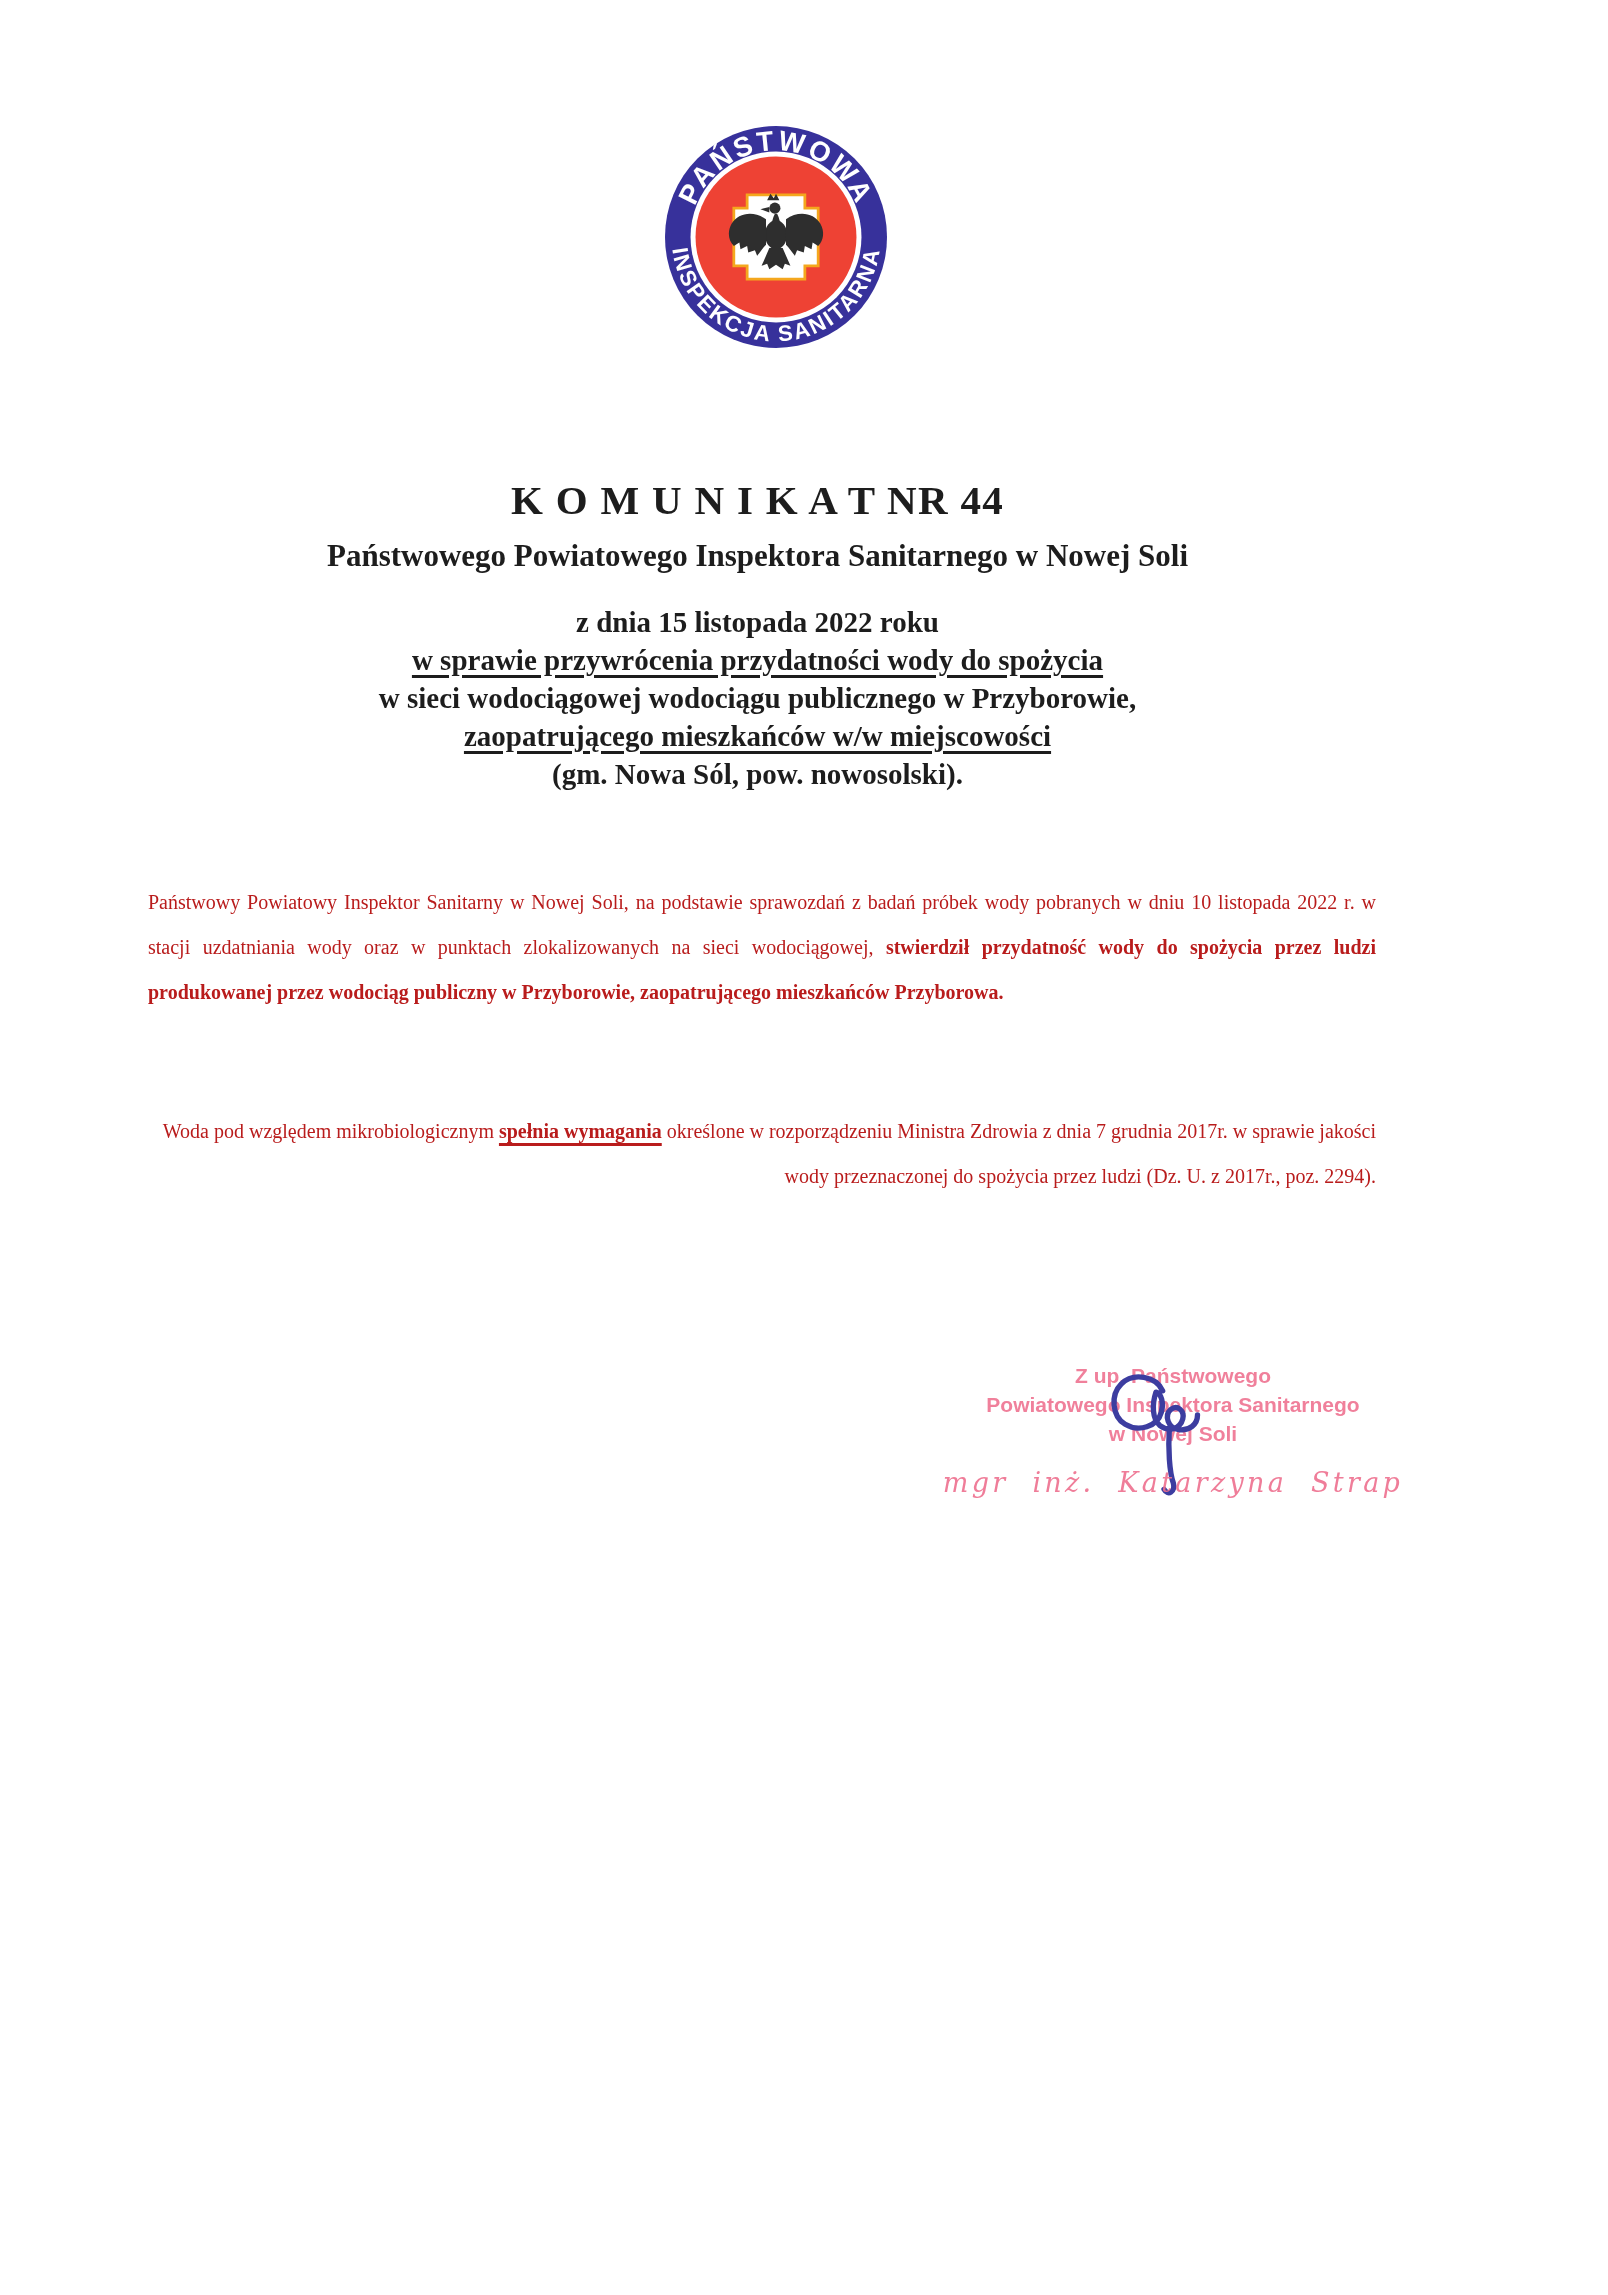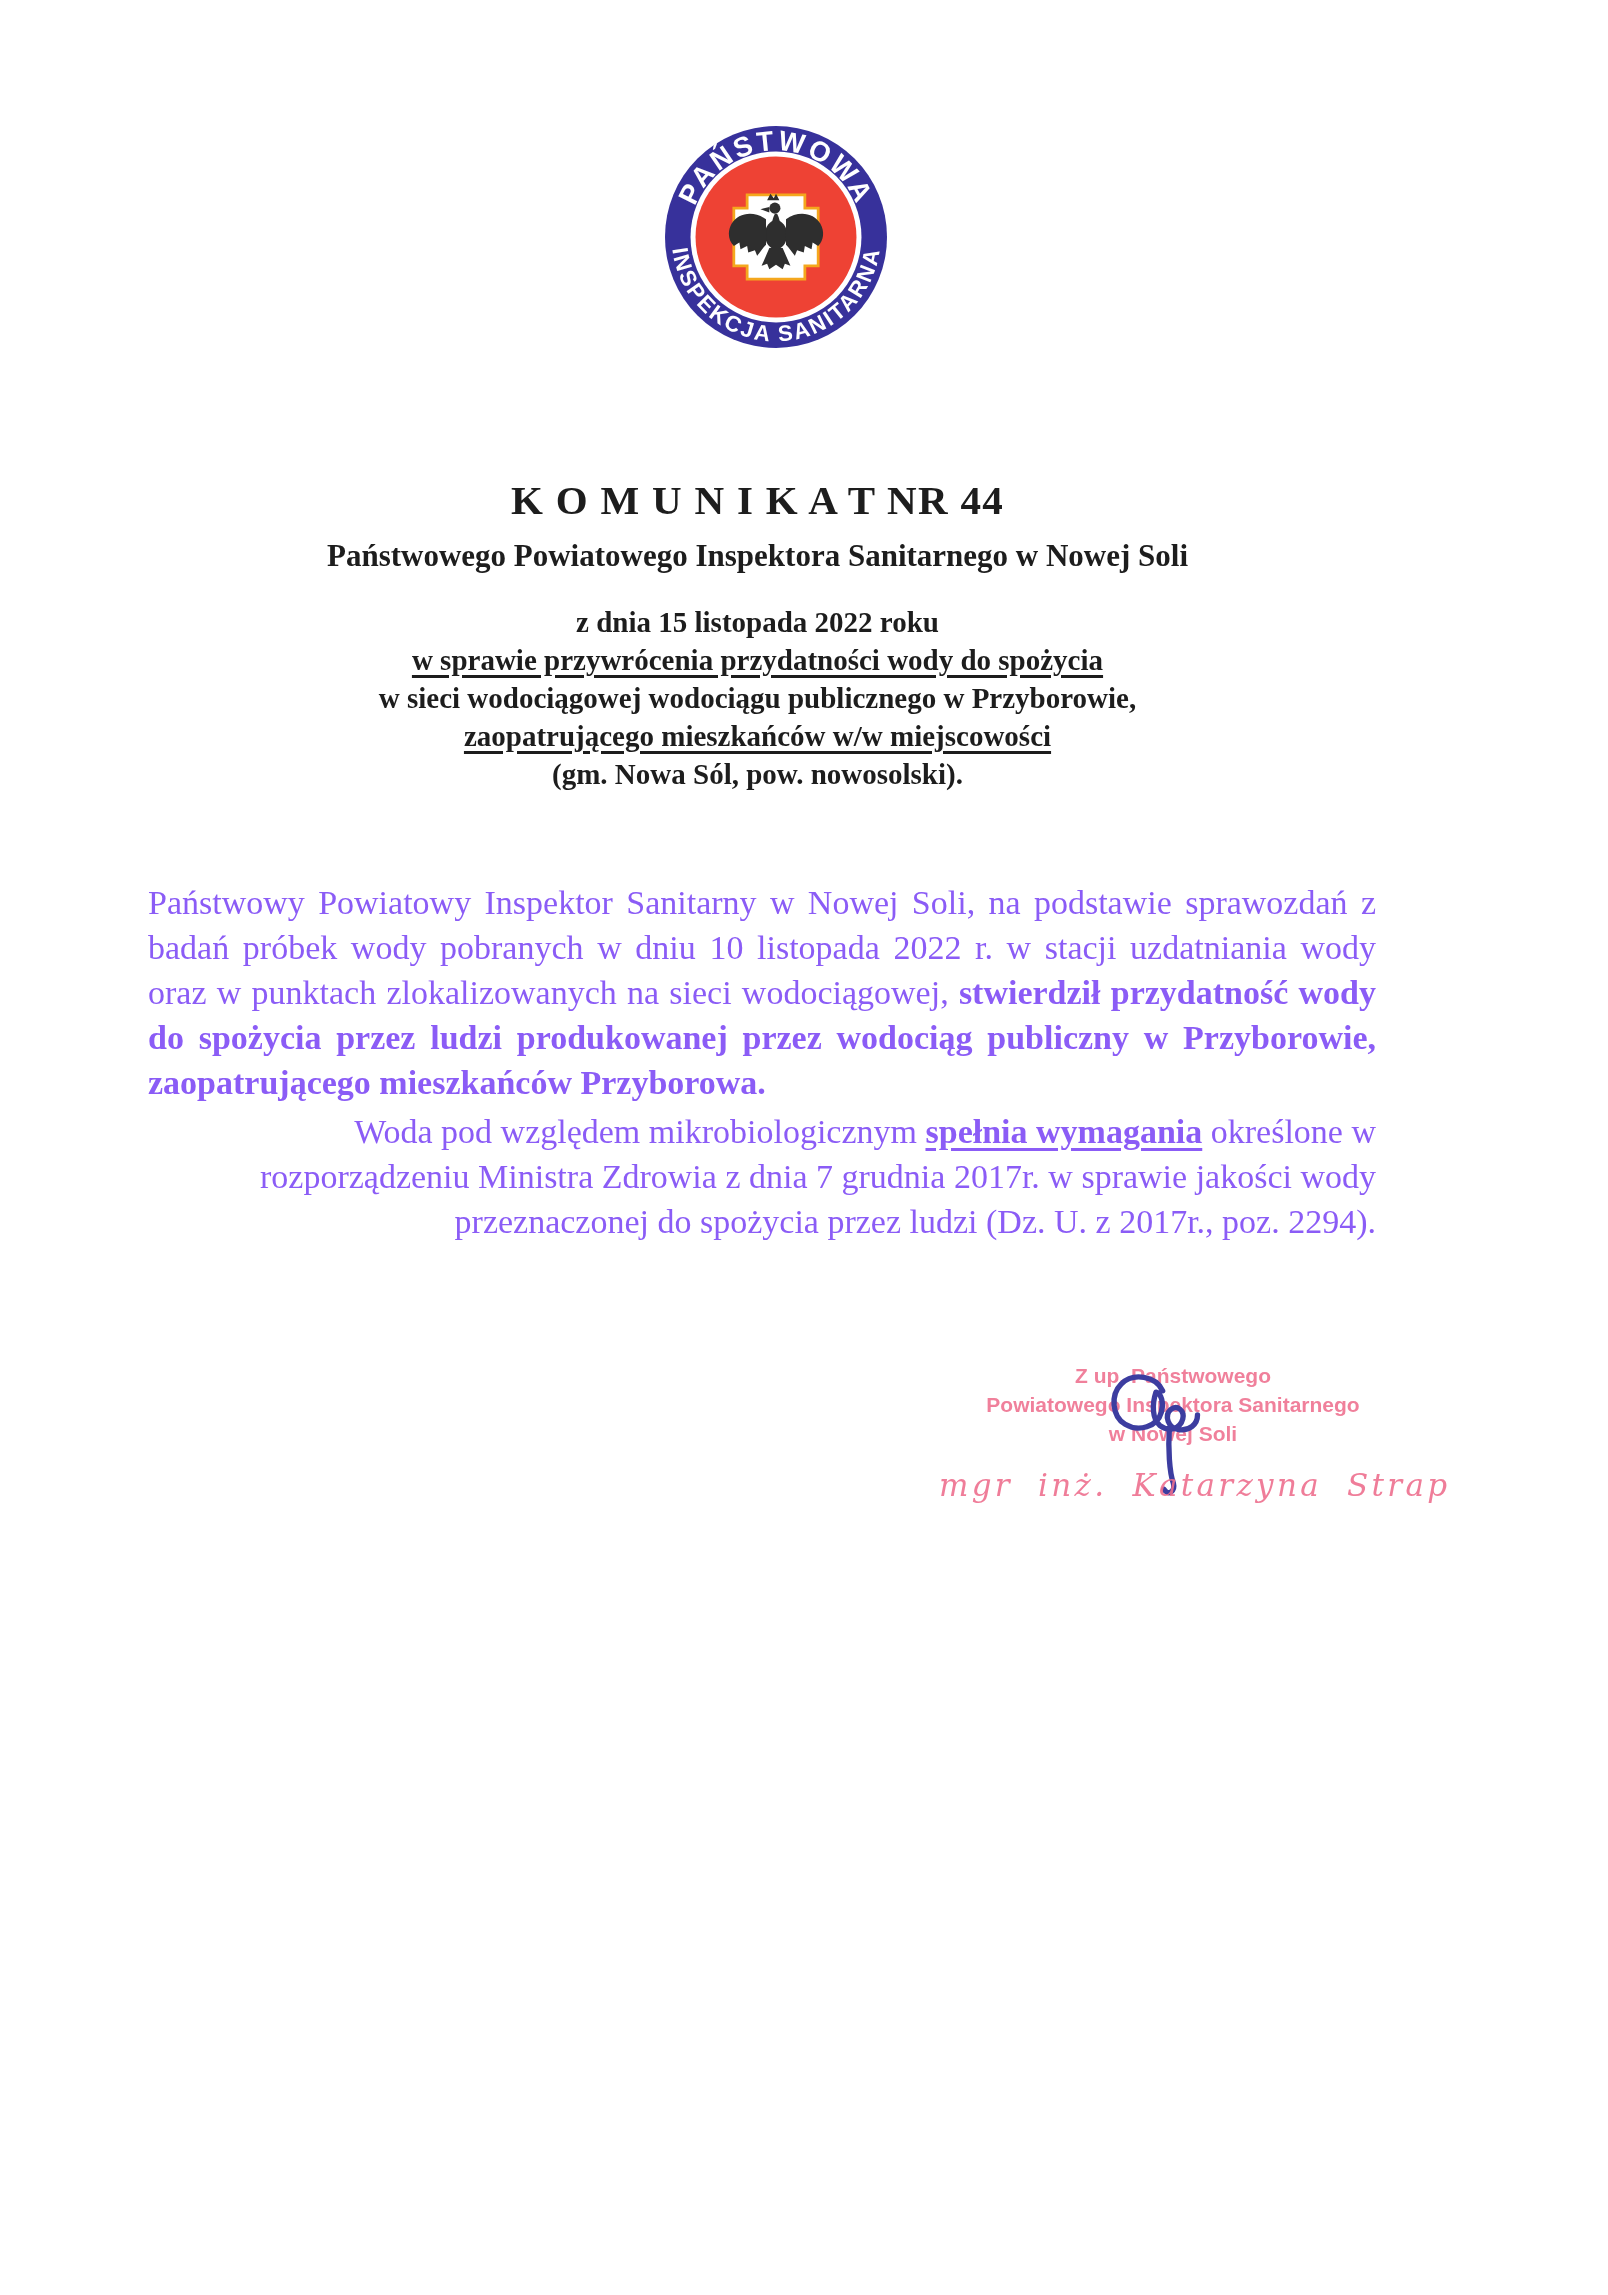--- a/index.html
+++ b/index.html
@@ -54,23 +54,23 @@
   .head-block .line { display: block; }
   .underlined {
     text-decoration: underline;
     text-decoration-thickness: 2.7px;
     text-underline-offset: 5.3px;
   }
   .para {
     position: absolute;
     left: 148px;
     width: 1228px;
-    font-size: 34px;
+    font-size: 20px;
     line-height: 45px;
-    color: #8b5cf6;
+    color: #b91c1c;
   }
   .para-1 { top: 880px; text-align: justify; }
   .para-2 { top: 1109px; text-align: right; }
   .bold-run { font-weight: bold; }
   .emph-run {
     font-weight: bold;
     text-decoration: underline;
     text-decoration-thickness: 2.7px;
     text-underline-offset: 5.3px;
   }
@@ -89,21 +89,21 @@
   }
   .stamp-block .stamp-line { display: block; }
   .stamp-signature {
     position: absolute;
     left: 939px;
     top: 1467px;
     width: 468px;
     text-align: center;
     font-family: "DejaVu Serif", serif;
     font-style: italic;
-    font-size: 31px;
+    font-size: 27px;
     letter-spacing: 3.3px;
     word-spacing: 12px;
     color: #ee6f8e;
     opacity: 0.9;
     white-space: nowrap;
   }
   .paraphe {
     position: absolute;
     left: 1102px;
     top: 1368px;

